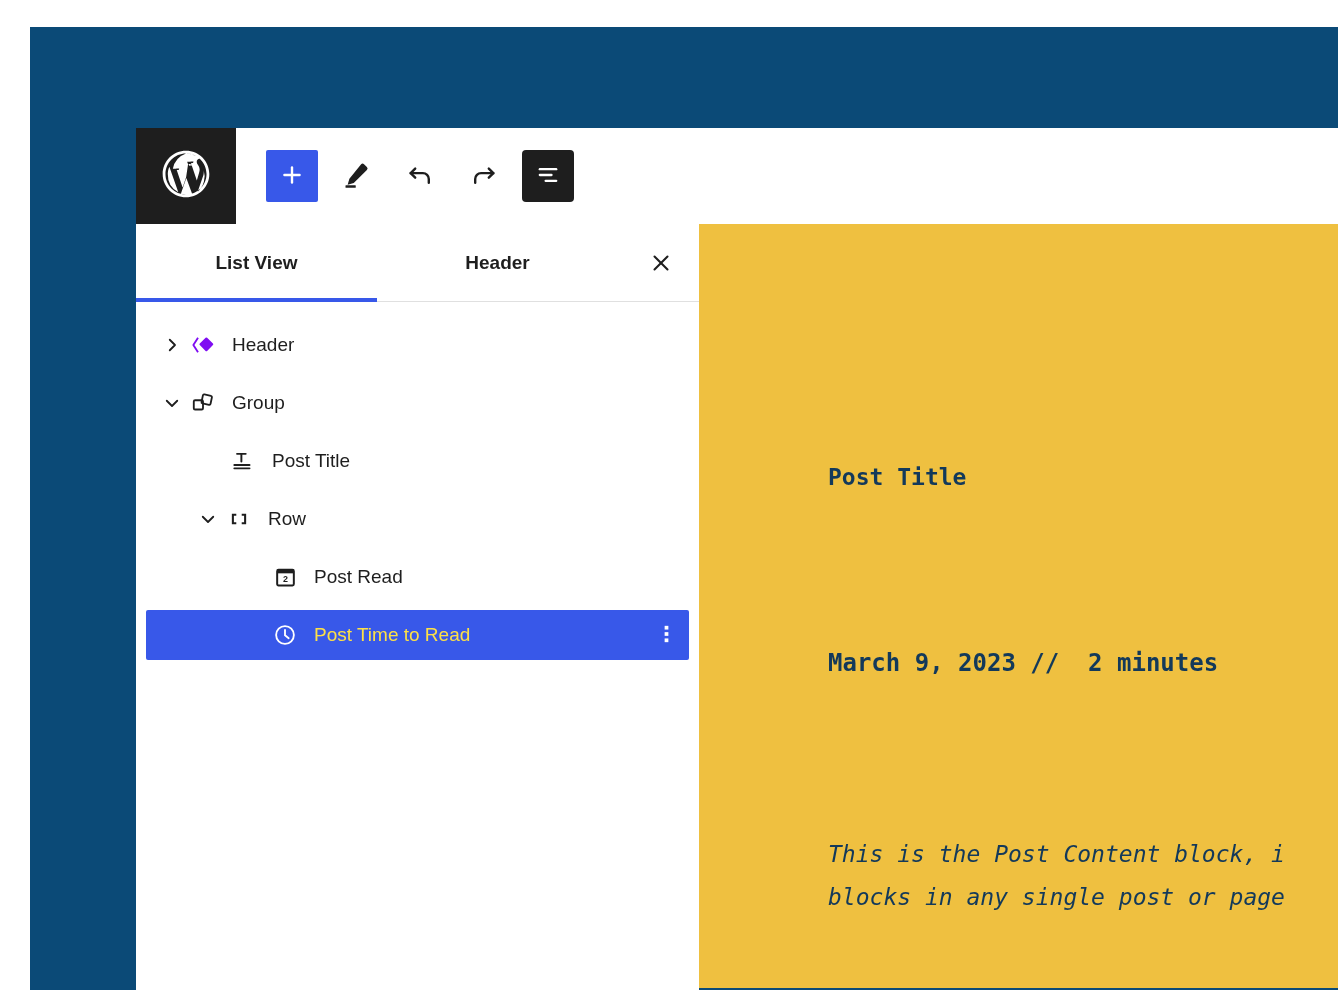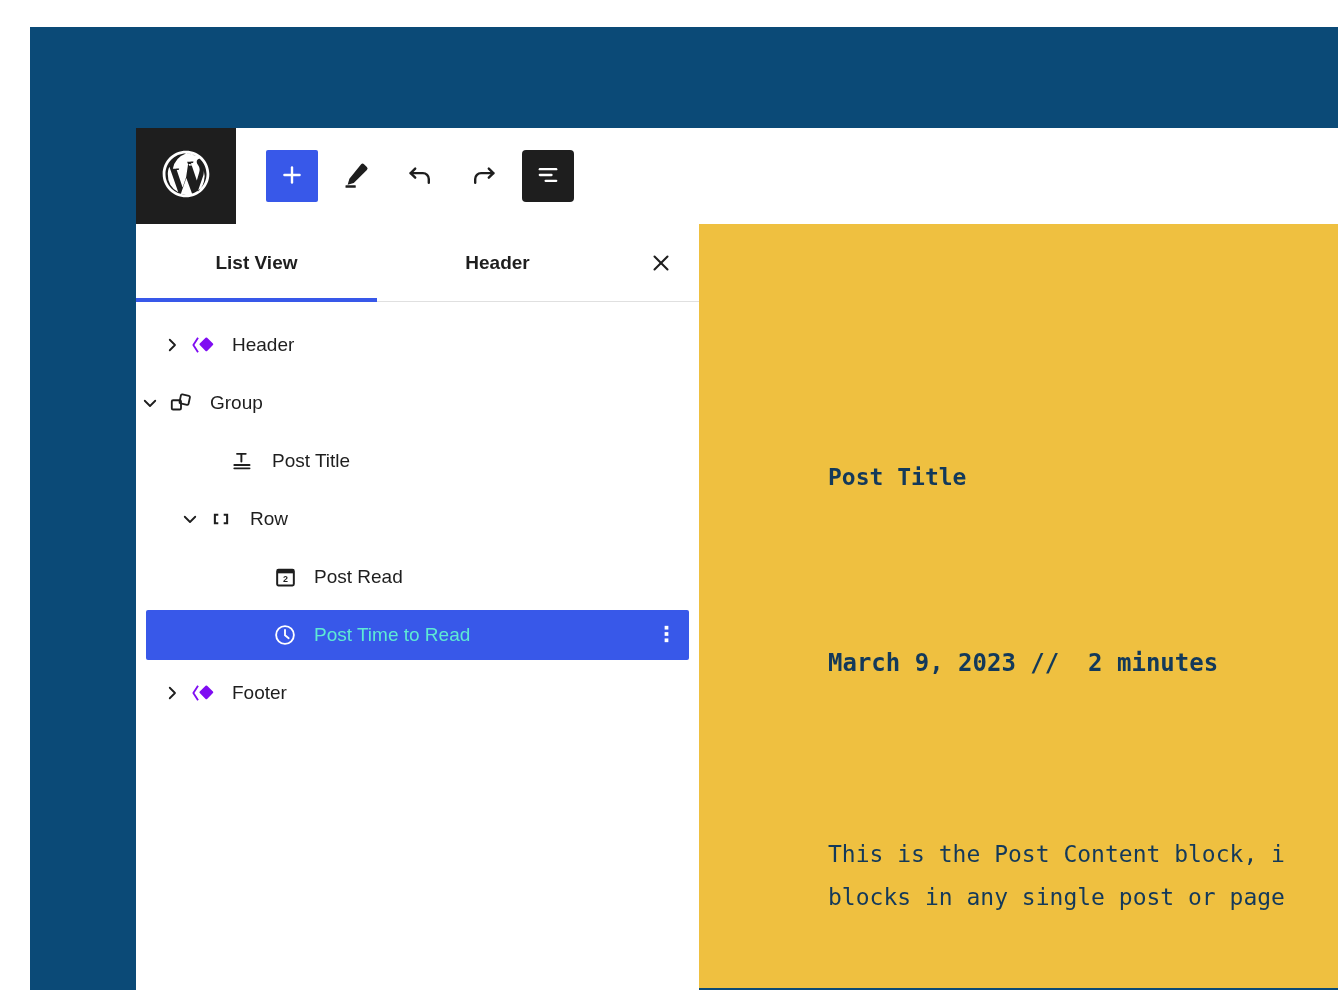--- a/index.html
+++ b/index.html
@@ -110,51 +110,51 @@
     display: flex; align-items: center; justify-content: center;
   }
   .blk-icon {
     width: 34px; flex: 0 0 34px;
     display: flex; align-items: center; justify-content: center;
     margin-right: 12px;
   }
   .row-label {
     font-size: 19px; color: #1e1e1e; white-space: nowrap;
   }
-  .row.selected .row-label { color: #5eead4; }
+  .row.selected .row-label { color: #fde047; }
   .row-more {
     margin-left: auto;
     width: 26px; height: 40px;
     display: flex; align-items: center; justify-content: center;
     background: none; border: none; cursor: pointer;
   }
   
   .ind-0 { padding-left: 22px; }
-  .ind-1 { }
+  .ind-1 { padding-left: 22px; }
   .ind-2 { padding-left: 90px; }
   .ind-3 { padding-left: 132px; }
 
   
   .content {
     position: absolute; left: 563px; top: 96px;
     width: 639px; height: 764px;
     background: #efc040;
     overflow: hidden;
   }
   .content-inner {
     padding: 146px 0 0 129px;
     font-family: "DejaVu Sans Mono", monospace;
     color: #13395a;
     font-size: 23px;
     line-height: 43px;
     white-space: pre;
   }
   .post-title { font-size: 23px; font-weight: 700; margin-bottom: 57px; }
   .post-meta  { font-size: 24px; font-weight: 700; margin-bottom: 62px; }
-  .post-para  { font-size: 23px; margin-bottom: 26px; }
+  .post-para  { font-size: 23px; margin-bottom: 26px; font-style: italic; }
 </style>
 </head>
 <body>
 
 <div id="stage">
 
   <div class="backdrop"></div>
 
   <div class="editor">
 
@@ -280,21 +280,21 @@
                   <line x1="10.5" y1="5.4" x2="10.5" y2="12.5"></line>
                   <line x1="4" y1="15.6" x2="18" y2="15.6"></line>
                   <line x1="4" y1="18.8" x2="18" y2="18.8"></line>
                 </g>
               </svg>
             </span>
             <span class="row-label">Post Title</span>
           </div>
         </div>
 
-        <div class="row" style="padding-left:40px;">
+        <div class="row" style="padding-left:58px;">
           <div class="row-inner">
             <span class="chev">
               <svg width="18" height="18" viewBox="0 0 24 24" fill="none" stroke="#1e1e1e" stroke-width="2.4" stroke-linecap="round" stroke-linejoin="round">
                   <polyline points="5 9 12 16 19 9"></polyline>
                 </svg>
             </span>
             <span class="blk-icon">
               <svg width="26" height="26" viewBox="0 0 24 24" fill="#1e1e1e" aria-hidden="true">
                 <path d="M5.4 7.2h4.1v1.9H7.3v5.8h2.2v1.9H5.4z"></path>
                 <path d="M18.6 7.2h-4.1v1.9h2.2v5.8h-2.2v1.9h4.1z"></path>
@@ -332,36 +332,20 @@
                 <svg width="7" height="28" viewBox="0 0 6 24" fill="#ffffff" aria-hidden="true">
                   <rect x="1.4" y="5" width="3.2" height="3.2"></rect>
                   <rect x="1.4" y="10.4" width="3.2" height="3.2"></rect>
                   <rect x="1.4" y="15.8" width="3.2" height="3.2"></rect>
                 </svg>
               </span>
             </button>
           </div>
         </div>
 
-        <div class="row ind-0">
-          <div class="row-inner">
-            <span class="chev">
-              <svg width="18" height="18" viewBox="0 0 24 24" fill="none" stroke="#1e1e1e" stroke-width="2.4" stroke-linecap="round" stroke-linejoin="round">
-                  <polyline points="9 5 16 12 9 19"></polyline>
-                </svg>
-            </span>
-            <span class="blk-icon">
-              <svg width="26" height="26" viewBox="0 0 24 24" aria-hidden="true">
-                <path d="M7.4 5.2 3.1 11.9l4.3 6.7" fill="none" stroke="#7f0df2" stroke-width="1.7" stroke-linejoin="round"></path>
-                <rect x="10.3" y="6.6" width="9.6" height="9.6" rx="1" transform="rotate(45 15.1 11.4)" fill="#7f0df2"></rect>
-              </svg>
-            </span>
-            <span class="row-label">Footer</span>
-          </div>
-        </div>
 
       </div>
     </div>
 
     <div class="content">
       <div class="content-inner">
         <div class="post-title">Post Title</div>
         <div class="post-meta">March 9, 2023 //  2 minutes</div>
         <div class="post-para">This is the Post Content block, i
 blocks in any single post or page</div>

